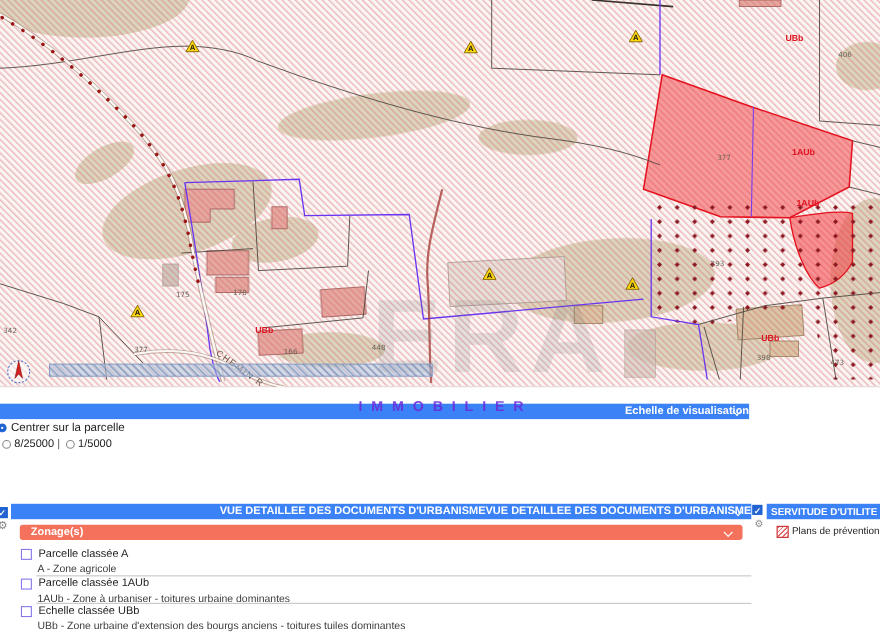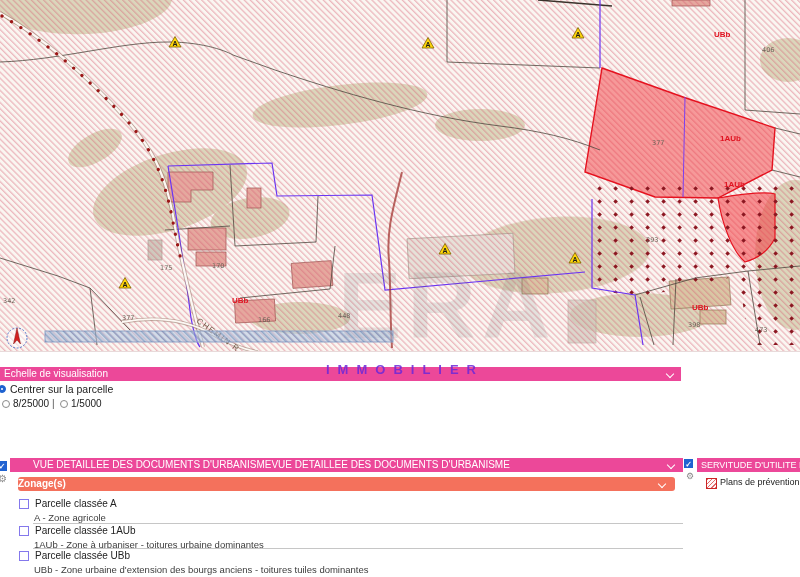--- a/index.html
+++ b/index.html
@@ -8,22 +8,22 @@
 
   
   #map{position:absolute;left:0;top:0;width:800px;height:351px;
        background:#faf6f1;border-bottom:1px solid #e8dada;}
   #mapsvg{position:absolute;left:0;top:0;}
   .pnum{font:6.5px "DejaVu Sans",sans-serif;fill:#6b6257;}
   .zlabel{font:bold 8px "Liberation Sans",sans-serif;fill:#e01522;}
   .amark-txt{font:bold 7px "Liberation Sans",sans-serif;fill:#1a1a1a;text-anchor:middle;}
 
   
-  .navybar{position:absolute;background:#ec4899;color:#fff;font-size:10px;
-           font-weight:normal;line-height:14px;height:14px;white-space:nowrap;overflow:hidden;}
+  .navybar{position:absolute;background:#3b82f6;color:#fff;font-size:10px;
+           font-weight:bold;line-height:14px;height:14px;white-space:nowrap;overflow:hidden;text-align:right;}
   .chev{position:absolute;width:5px;height:5px;border-right:1.6px solid #fff;
         border-bottom:1.6px solid #fff;transform:rotate(45deg);}
   .watermark-txt{position:absolute;left:325px;top:362px;width:160px;text-align:center;
         font-size:13px;font-weight:bold;letter-spacing:8px;color:#6d28d9;opacity:.85;z-index:5;}
   .radio{position:absolute;width:8px;height:8px;border:1px solid #8a8a8a;border-radius:50%;
          background:#fff;box-sizing:border-box;}
   .radio.checked{border-color:#1e62d0;background:#1e62d0;}
   .radio.checked::after{content:"";position:absolute;left:2px;top:2px;width:2px;height:2px;
          border-radius:50%;background:#fff;}
   .cb{position:absolute;width:10px;height:10px;border:1.4px solid #8478ec;background:#fff;
@@ -210,36 +210,36 @@
     <span>✓</span>
   </div>
   <div class="gear" style="left:-2px;top:474px;">⚙</div>
 
   <div class="navybar" style="left:10px;top:458px;width:673px;">
     <span style="padding-left:23px;">VUE DETAILLEE DES DOCUMENTS D'URBANISMEVUE DETAILLEE DES DOCUMENTS D'URBANISME</span>
   </div>
   <div class="chev" style="left:668px;top:462px;"></div>
 
   <div class="orangebar">
-    <span style="margin-top:28px;">Zonage(s)</span>
+    <span style="padding-left:10px;margin-top:28px;">Zonage(s)</span>
   </div>
   <div class="chev" style="left:659px;top:481px;"></div>
 
   <div class="cb" style="left:19px;top:499px;"></div>
   <div class="lbl" style="left:35px;top:498px;">Parcelle classée A</div>
   <div class="sublbl" style="left:34px;top:512px;">A - Zone agricole</div>
   <div class="divider" style="top:523px;"></div>
 
   <div class="cb" style="left:19px;top:526px;"></div>
   <div class="lbl" style="left:35px;top:525px;">Parcelle classée 1AUb</div>
   <div class="sublbl" style="left:34px;top:539px;">1AUb - Zone à urbaniser - toitures urbaine dominantes</div>
   <div class="divider" style="top:548px;"></div>
 
   <div class="cb" style="left:19px;top:551px;"></div>
-  <div class="lbl" style="left:35px;top:550px;">Parcelle classée UBb</div>
+  <div class="lbl" style="left:35px;top:550px;">Echelle classée UBb</div>
   <div class="sublbl" style="left:34px;top:564px;">UBb - Zone urbaine d'extension des bourgs anciens - toitures tuiles dominantes</div>
 
   <div class="cb checked" style="left:684px;top:459px;width:9px;height:9px;">
     <span>✓</span>
   </div>
   <div class="gear" style="left:686px;top:471px;font-size:9px;">⚙</div>
 
   <div class="navybar" style="left:697px;top:458px;width:103px;font-size:9px;">
     <span style="padding-left:4px;">SERVITUDE D'UTILITE PUBLIQUE</span>
   </div>

